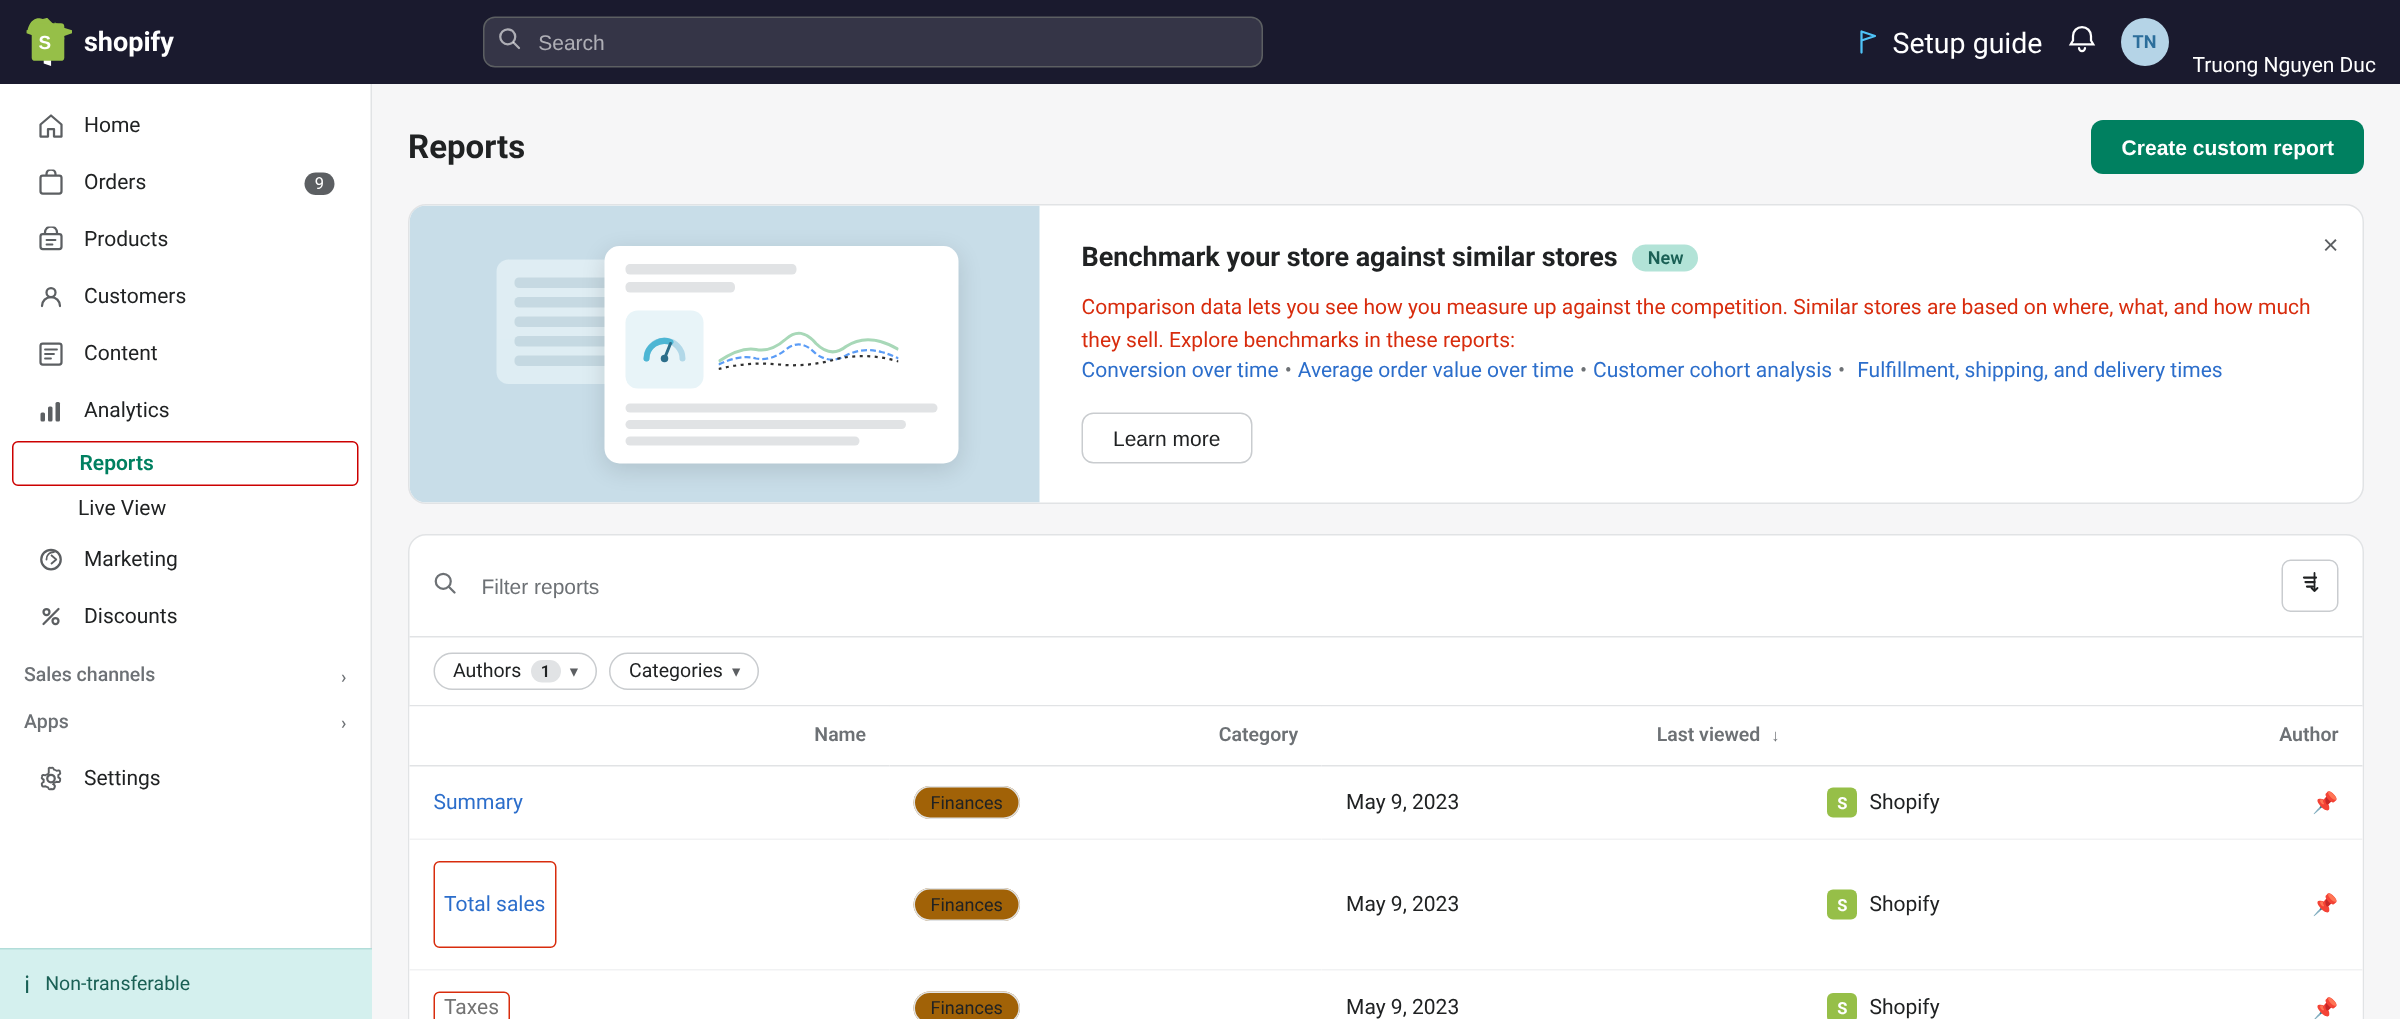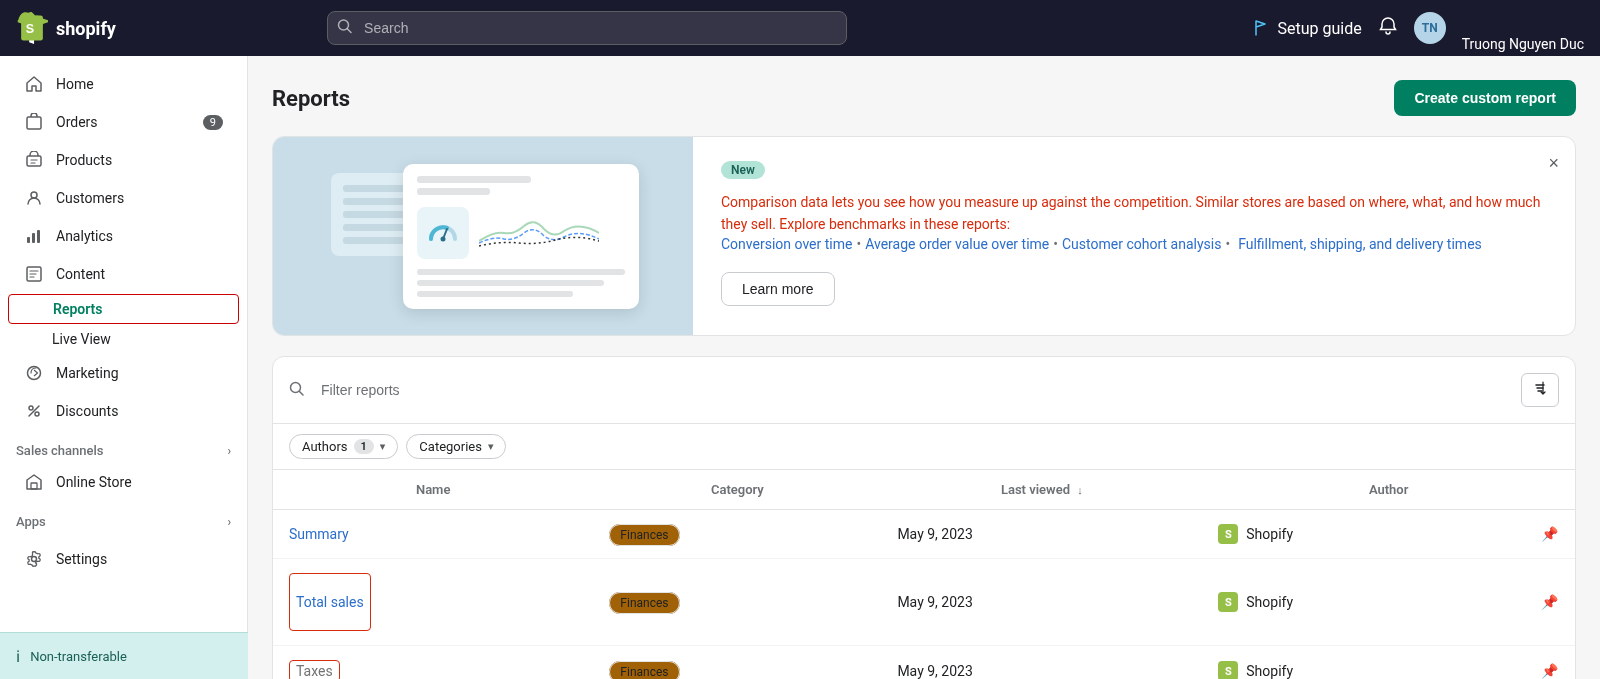--- a/index.html
+++ b/index.html
@@ -14,21 +14,21 @@
 
     
     .logo-area { display: flex; align-items: center; gap: 8px; text-decoration: none; }
     .logo-icon { width: 32px; height: 32px; }
     .logo-text { color: #fff; font-size: 18px; font-weight: 700; }
     .search-bar { flex: 1; max-width: 520px; margin: 0 auto; position: relative; }
     .search-bar input { width: 100%; padding: 8px 12px 8px 36px; border-radius: 8px; border: 1px solid #5c5f62; background: rgba(255,255,255,0.12); color: #fff; font-size: 14px; outline: none; }
     .search-bar input::placeholder { color: rgba(255,255,255,0.6); }
     .search-icon-wrap { position: absolute; left: 10px; top: 50%; transform: translateY(-50%); color: rgba(255,255,255,0.6); }
     .topbar-right { display: flex; align-items: center; gap: 16px; margin-left: auto; }
-    .setup-guide-btn { display: flex; align-items: center; gap: 6px; color: #fff; font-size: 16px; cursor: pointer; }
+    .setup-guide-btn { display: flex; align-items: center; gap: 6px; color: #fff; font-size: 19px; cursor: pointer; }
     .bell-btn { color: #fff; cursor: pointer; font-size: 18px; }
     .avatar { width: 32px; height: 32px; border-radius: 50%; background: #b5d4e7; display: flex; align-items: center; justify-content: center; color: #2c6e9b; font-weight: 700; font-size: 12px; cursor: pointer; }
     .user-name { color: #fff; font-size: 14px; cursor: pointer; margin-top: 32px; }
 
     
     .sidebar-nav { padding: 8px 0; }
     .nav-item { display: flex; align-items: center; gap: 12px; padding: 8px 16px; color: #202223; cursor: pointer; border-radius: 8px; margin: 2px 8px; text-decoration: none; font-size: 14px; }
     .nav-item .nav-icon { width: 20px; height: 20px; display: flex; align-items: center; justify-content: center; color: #5c5f62; flex-shrink: 0; }
     .nav-item .badge { background: #5c5f62; color: #fff; border-radius: 10px; font-size: 11px; padding: 1px 7px; margin-left: auto; }
     .nav-sub-item { padding: 6px 16px 6px 44px; color: #202223; cursor: pointer; border-radius: 8px; margin: 1px 8px; font-size: 14px; }
@@ -63,21 +63,21 @@
     .filter-input::placeholder { color: #6d7175; }
     .filter-search-icon { color: #6d7175; margin-right: 8px; }
     .sort-btn { border: 1px solid #c9cccf; background: #fff; border-radius: 6px; padding: 6px 10px; cursor: pointer; color: #202223; font-size: 16px; }
     .filter-tags-row { display: flex; align-items: center; padding: 10px 16px; border-bottom: 1px solid #e1e3e5; gap: 8px; }
     .filter-tag { border: 1px solid #c9cccf; background: #fff; border-radius: 20px; padding: 4px 12px; font-size: 13px; cursor: pointer; display: flex; align-items: center; gap: 6px; color: #202223; }
     .filter-tag .chevron { font-size: 11px; color: #5c5f62; }
     .filter-tag .count { background: #e1e3e5; border-radius: 10px; padding: 1px 7px; font-size: 11px; font-weight: 600; }
 
     
     .reports-table { width: 100%; border-collapse: collapse; }
-    .reports-table th { text-align: center; padding: 12px 16px; font-size: 13px; font-weight: 600; color: #6d7175; border-bottom: 1px solid #e1e3e5; background: #fff; }
+    .reports-table th { text-align: right; padding: 12px 16px; font-size: 13px; font-weight: 600; color: #6d7175; border-bottom: 1px solid #e1e3e5; background: #fff; }
     .reports-table td { padding: 14px 16px; border-bottom: 1px solid #f1f2f3; font-size: 14px; color: #202223; background: #fff; }
     .reports-table tr:last-child td { border-bottom: none; }
     .category-badge { background: #a16207; border: 1px solid #e1e3e5; border-radius: 12px; padding: 3px 10px; font-size: 12px; color: #202223; }
     .author-cell { display: flex; align-items: center; gap: 8px; }
     .shopify-logo { width: 20px; height: 20px; background: #96bf48; border-radius: 4px; display: flex; align-items: center; justify-content: center; font-size: 11px; color: #fff; font-weight: 700; }
     .sort-icon { margin-left: 4px; font-size: 11px; }
 
     
     ::-webkit-scrollbar { width: 6px; }
     ::-webkit-scrollbar-track { background: transparent; }
@@ -168,38 +168,38 @@
                 <circle cx="9" cy="6" r="3" stroke="#5c5f62" stroke-width="1.5"></circle>
                 <path d="M3 15a6 6 0 0112 0" stroke="#5c5f62" stroke-width="1.5" stroke-linecap="round"></path>
               </svg>
           </span>
           <span>Customers</span>
         </div>
 
         <div class="nav-item">
           <span class="nav-icon">
             <svg width="18" height="18" viewBox="0 0 18 18" fill="none">
+                <rect x="2" y="2" width="14" height="14" rx="1.5" stroke="#5c5f62" stroke-width="1.5"></rect>
+                <path d="M5 6h8M5 9h6M5 12h4" stroke="#5c5f62" stroke-width="1.2" stroke-linecap="round"></path>
+              </svg>
+          </span>
+          <span>Content</span>
+        </div>
+
+        <div class="nav-item">
+          <span class="nav-icon">
+            <svg width="18" height="18" viewBox="0 0 18 18" fill="none">
                 <rect x="2" y="10" width="3" height="6" rx="1" fill="#5c5f62"></rect>
                 <rect x="7" y="6" width="3" height="10" rx="1" fill="#5c5f62"></rect>
                 <rect x="12" y="3" width="3" height="13" rx="1" fill="#5c5f62"></rect>
               </svg>
           </span>
           <span>Analytics</span>
         </div>
 
-        <div class="nav-item">
-          <span class="nav-icon">
-            <svg width="18" height="18" viewBox="0 0 18 18" fill="none">
-                <rect x="2" y="2" width="14" height="14" rx="1.5" stroke="#5c5f62" stroke-width="1.5"></rect>
-                <path d="M5 6h8M5 9h6M5 12h4" stroke="#5c5f62" stroke-width="1.2" stroke-linecap="round"></path>
-              </svg>
-          </span>
-          <span>Content</span>
-        </div>
-
         <div class="nav-sub-item active" style="border:1.5px solid #c00; border-radius:4px;">
           <span>Reports</span>
         </div>
 
         <div class="nav-sub-item">
           <span>Live View</span>
         </div>
 
         <div class="nav-item">
           <span class="nav-icon">
@@ -219,29 +219,20 @@
                 <circle cx="12" cy="12" r="2" stroke="#5c5f62" stroke-width="1.5"></circle>
                 <line x1="4" y1="14" x2="14" y2="4" stroke="#5c5f62" stroke-width="1.5" stroke-linecap="round"></line>
               </svg>
           </span>
           <span>Discounts</span>
         </div>
 
         <div class="nav-section">
           <span>Sales channels</span>
           <span class="chevron">›</span>
-        </div>
-        <div class="nav-item">
-          <span class="nav-icon">
-            <svg width="18" height="18" viewBox="0 0 18 18" fill="none">
-                <path d="M2 7l7-5 7 5v9H2V7z" stroke="#5c5f62" stroke-width="1.5" fill="none" stroke-linejoin="round"></path>
-                <rect x="6" y="10" width="6" height="6" rx="0.5" stroke="#5c5f62" stroke-width="1.3"></rect>
-              </svg>
-          </span>
-          <span>Online Store</span>
         </div>
 
         <div class="nav-section">
           <span>Apps</span>
           <span class="chevron">›</span>
         </div>
 
         <div class="nav-item" style="margin-top:8px;">
           <span class="nav-icon">
             <svg width="18" height="18" viewBox="0 0 18 18" fill="none">
@@ -309,20 +300,21 @@
                 <div style="height:6px; background:#e1e3e5; border-radius:3px; width:90%;"></div>
                 <div style="height:6px; background:#e1e3e5; border-radius:3px; width:75%;"></div>
               </div>
             </div>
           </div>
         </div>
 
         <div class="banner-content">
           <button class="close-btn">×</button>
           <div class="banner-title">
+            <span>Benchmark your store against similar stores</span>
             <span class="new-badge">New</span>
           </div>
           <p class="banner-desc">Comparison data lets you see how you measure up against the competition. Similar stores are based on where, what, and how much they sell. Explore benchmarks in these reports:</p>
           <div class="banner-links">
             <span class="banner-link">Conversion over time</span>
             <span class="dot"> • </span>
             <span class="banner-link">Average order value over time</span>
             <span class="dot"> • </span>
             <span class="banner-link">Customer cohort analysis</span>
             <span class="dot"> • </span>

